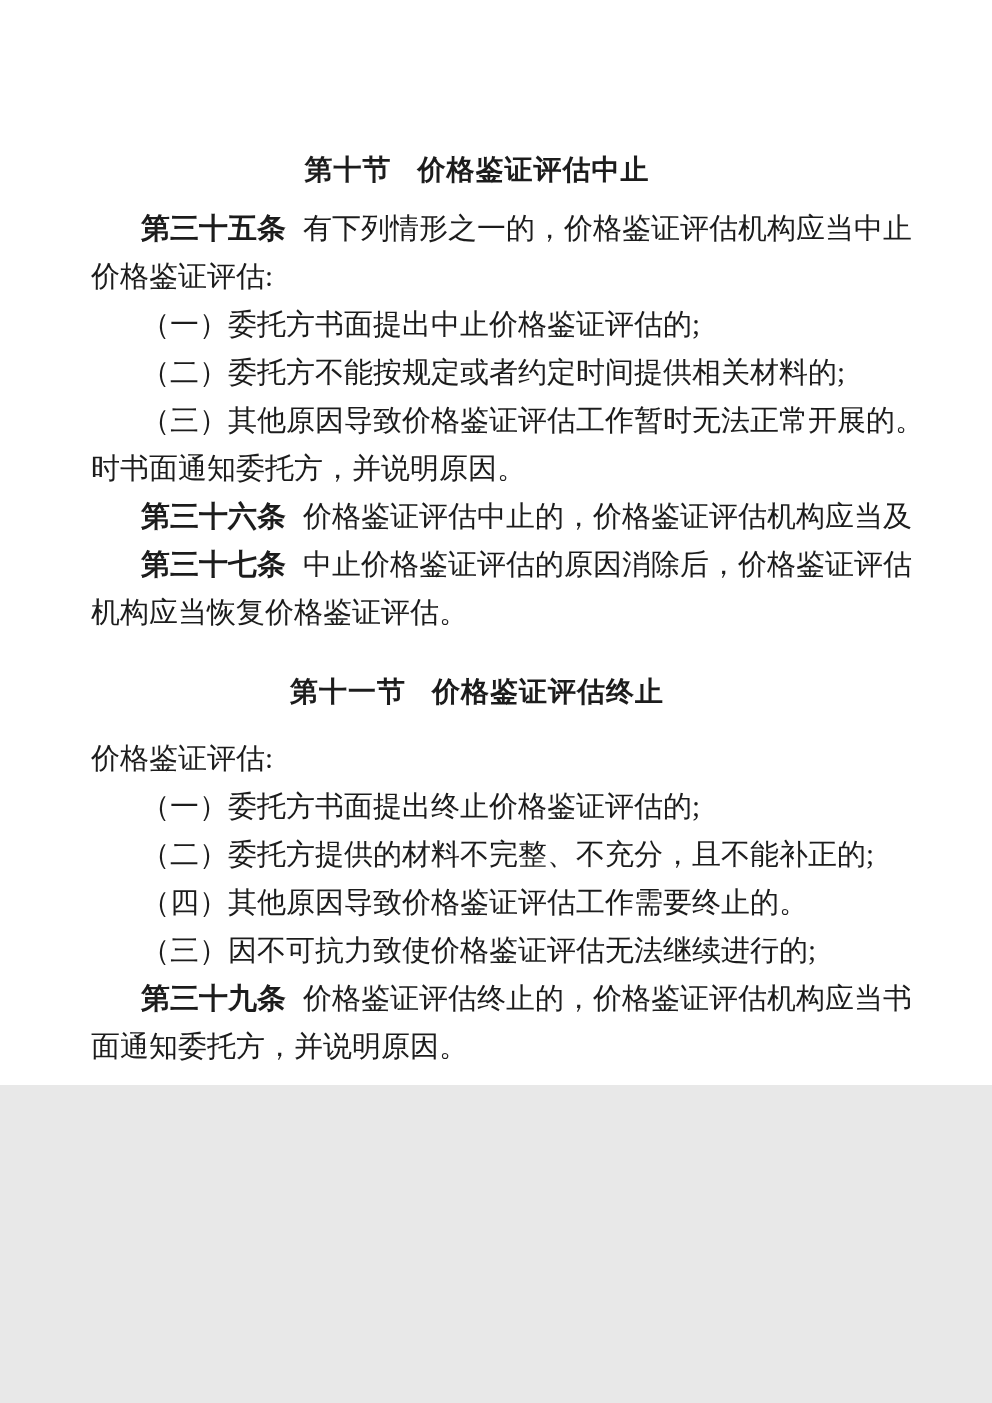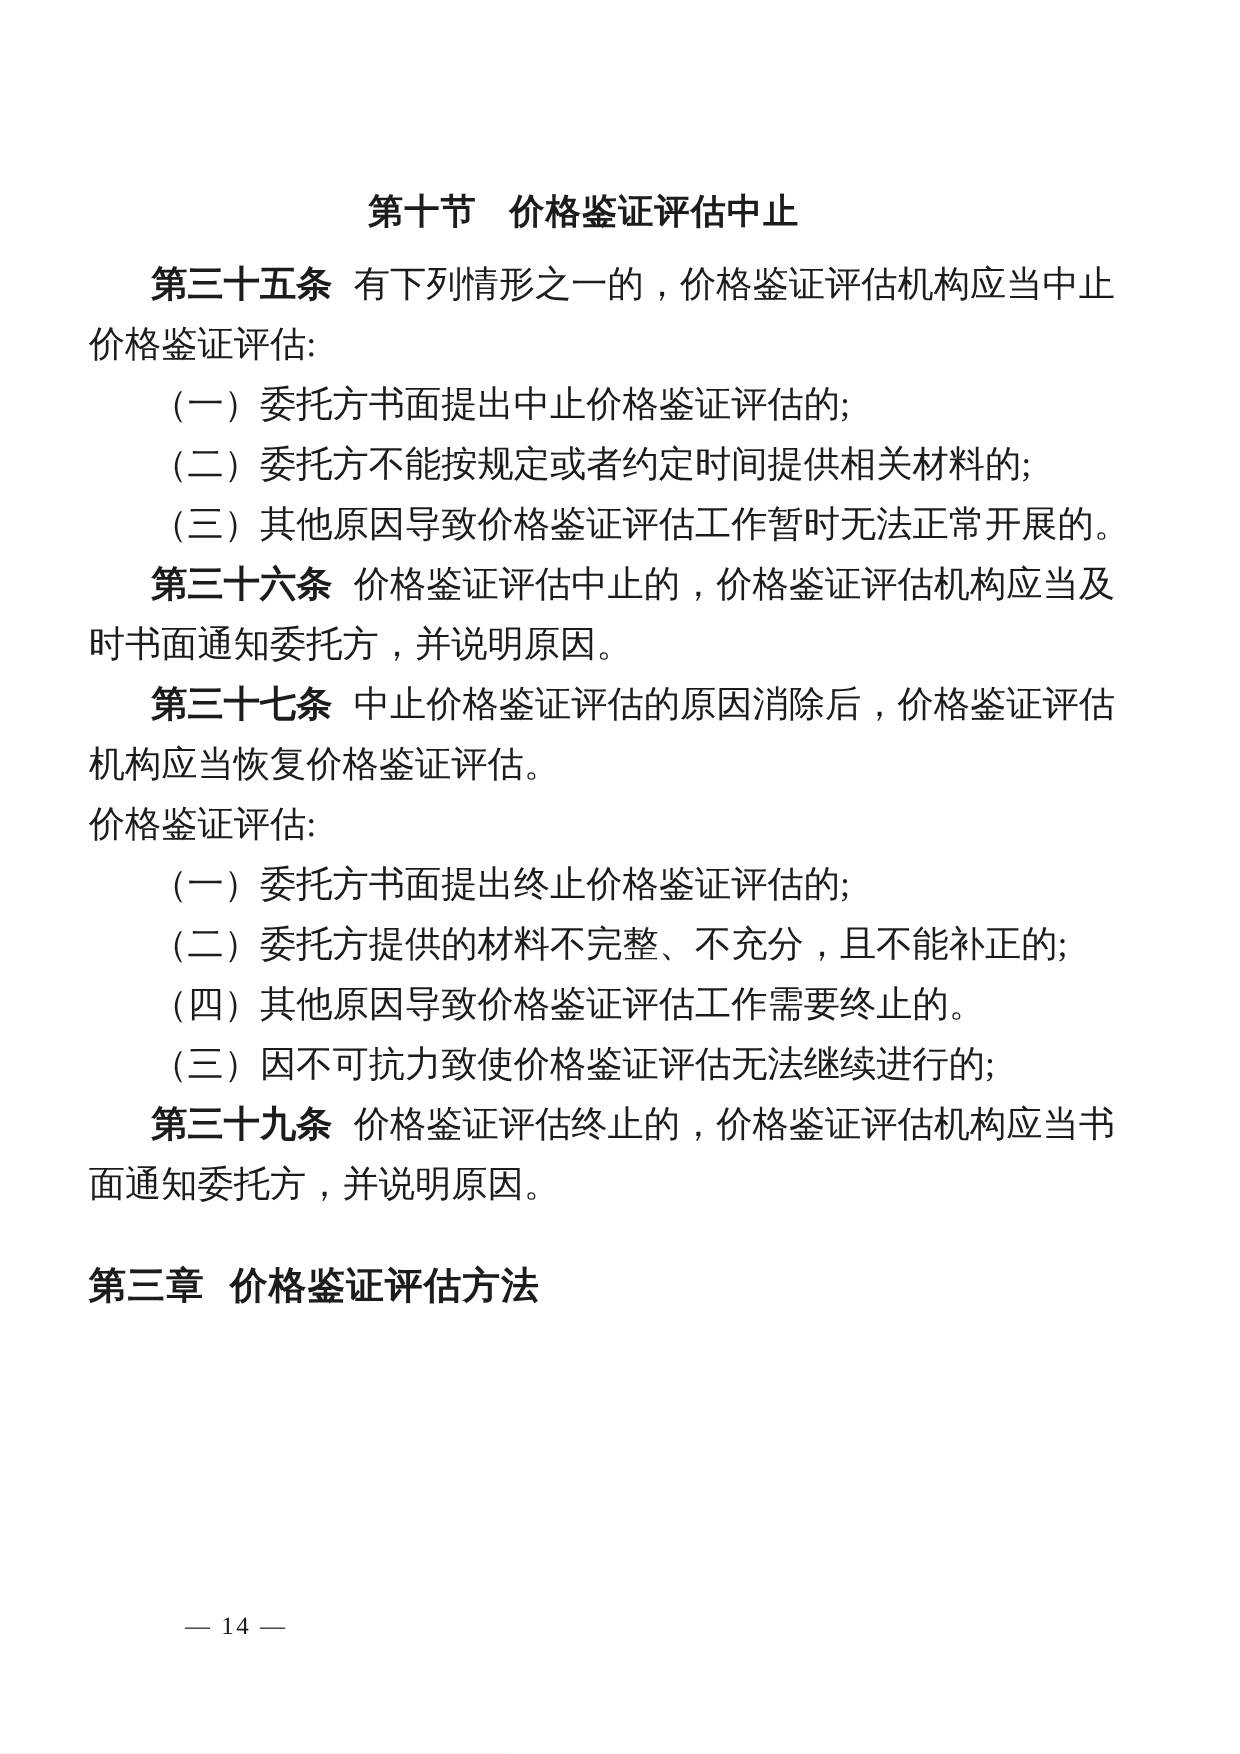--- a/index.html
+++ b/index.html
@@ -1,23 +1,23 @@
 <!DOCTYPE html>
 <html lang="zh"><head>
 <meta charset="utf-8">
 <style>
   html, body { margin: 0; padding: 0; background: #e8e8e8; }
   .page {
     position: relative;
     width: 992px;
-    height: 1403px;
+    height: 1085px;
     margin: 0 auto;
     background: #ffffff;
     box-sizing: border-box;
-    padding: 150px 129px 0 71px;
+    padding: 150px 129px 0 91px;
     font-family: "Liberation Serif", "DejaVu Serif", serif;
     color: #1c1c1c;
     overflow: hidden;
   }
   
   .sec-heading {
     margin: 0 0 14px 0;
     line-height: 40px;
     height: 40px;
     text-align: center;
@@ -72,26 +72,27 @@
 <div class="page">
 
   <div class="sec-heading"><span>第十节</span><span class="hgap"></span><span>价格鉴证评估中止</span></div>
 
   <div class="ln fill indent"><span class="artnum">第三十五条</span><span>有下列情形之一的，价格鉴证评估机构应当中止</span></div>
   <div class="ln"><span>价格鉴证评估:</span></div>
   <div class="ln indent"><span>（一）委托方书面提出中止价格鉴证评估的;</span></div>
   <div class="ln indent"><span>（二）委托方不能按规定或者约定时间提供相关材料的;</span></div>
   <div class="ln indent"><span>（三）其他原因导致价格鉴证评估工作暂时无法正常开展的。</span></div>
 
+  <div class="ln"><span>时书面通知委托方，并说明原因。</span></div>
   <div class="ln fill indent"><span class="artnum">第三十六条</span><span>价格鉴证评估中止的，价格鉴证评估机构应当及</span></div>
-  <div class="ln"><span>时书面通知委托方，并说明原因。</span></div>
 
   <div class="ln fill indent"><span class="artnum">第三十七条</span><span>中止价格鉴证评估的原因消除后，价格鉴证评估</span></div>
   <div class="ln"><span>机构应当恢复价格鉴证评估。</span></div>
 
+  <div class="sec-heading second"><span>第十一节</span><span class="hgap"></span><span>价格鉴证评估终止</span></div>
 
   <div class="ln"><span>价格鉴证评估:</span></div>
   <div class="ln indent"><span>（一）委托方书面提出终止价格鉴证评估的;</span></div>
   <div class="ln indent"><span>（二）委托方提供的材料不完整、不充分，且不能补正的;</span></div>
   <div class="ln indent"><span>（四）其他原因导致价格鉴证评估工作需要终止的。</span></div>
   <div class="ln indent"><span>（三）因不可抗力致使价格鉴证评估无法继续进行的;</span></div>
 
   <div class="ln fill indent"><span class="artnum">第三十九条</span><span>价格鉴证评估终止的，价格鉴证评估机构应当书</span></div>
   <div class="ln"><span>面通知委托方，并说明原因。</span></div>
 

